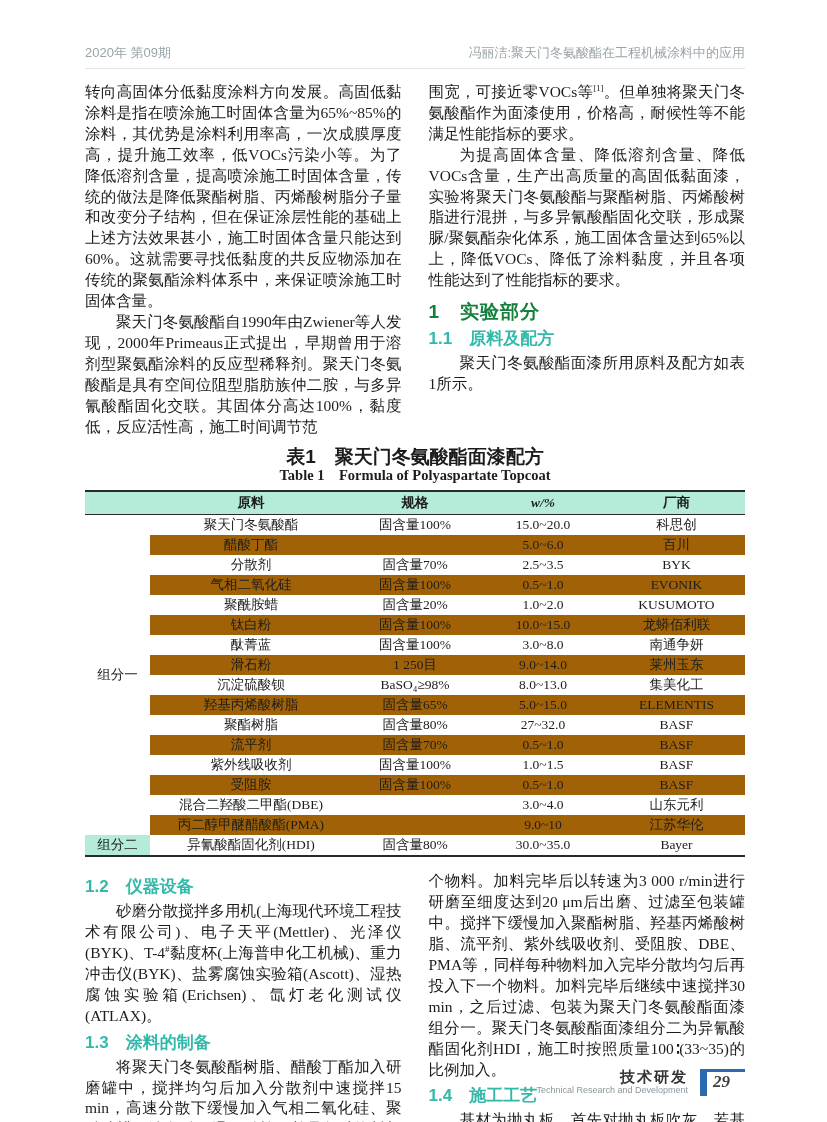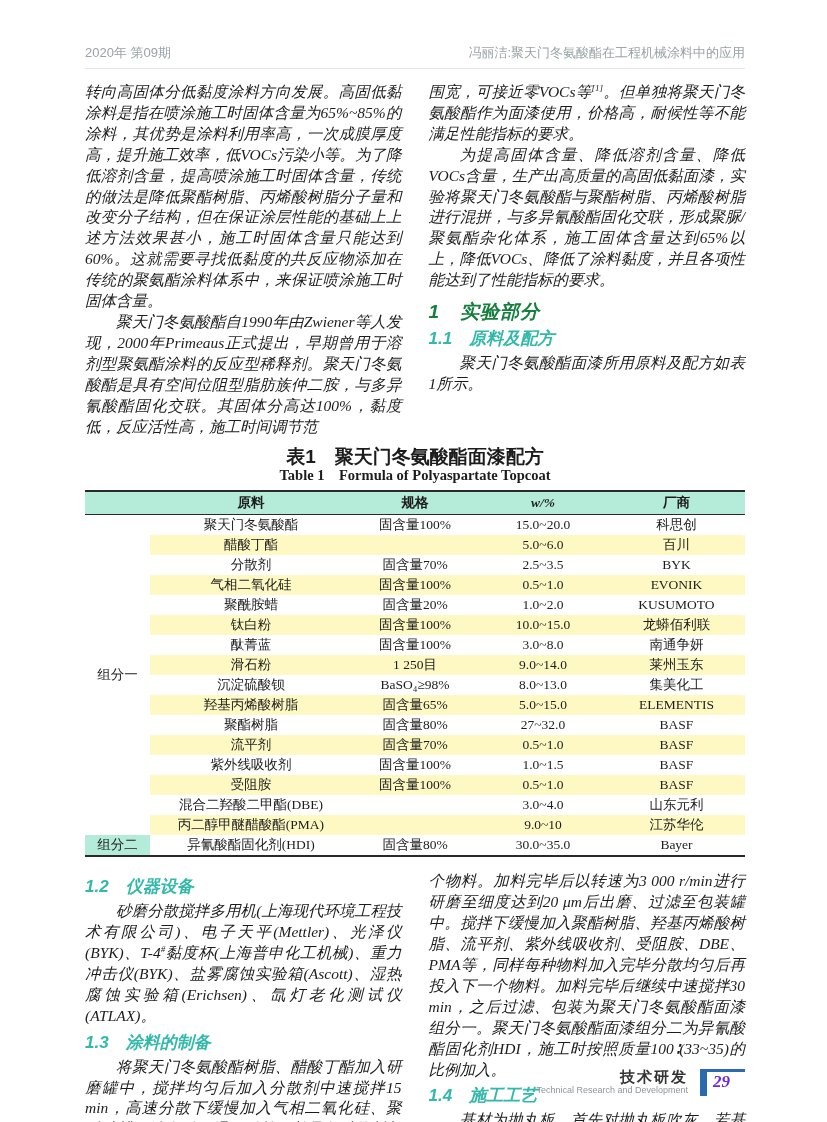--- a/index.html
+++ b/index.html
@@ -11,21 +11,21 @@
   
   .runhead{
     position:absolute;top:44px;left:85px;width:660px;
     display:flex;justify-content:space-between;align-items:flex-end;
     font-family:"Liberation Sans","DejaVu Sans",sans-serif;
     font-size:13px;color:#99a3a8;
     padding-bottom:6px;border-bottom:1px solid #e4e7e9;
   }
   
   .content{position:absolute;top:82px;left:85px;width:660px;}
-  .cols{display:flex;gap:27px;font-style:italic;}
+  .cols{display:flex;gap:27px;}
   .col{width:320px;font-size:15.5px;line-height:20.9px;text-align:justify;}
   p{margin:0;text-indent:2em;}
   p.ni{text-indent:0;}
   sup{font-size:9px;vertical-align:super;line-height:0;}
   .sec-h1{
     font-family:"Liberation Sans","DejaVu Sans",sans-serif;
     color:#15803d;font-size:19px;font-weight:bold;
     margin:11px 0 5px;letter-spacing:1px;
   }
   .sec-h2{
@@ -55,38 +55,38 @@
   table.paper col.c-supplier{width:137px;}
   table.paper th,table.paper td{
     height:20px;padding:0 3px;text-align:center;font-weight:normal;
     overflow:hidden;white-space:nowrap;
   }
   table.paper thead th{
     background:#b5ebd9;border-bottom:1px solid #2a2a2a;
     font-weight:bold;height:22px;
   }
   table.paper thead th.w-col{font-style:italic;}
-  tr.mint td{background:#fef9c3;}
+  tr.mint td{background:#a16207;}
   td.cell-material{text-align:left;padding-left:8px;}
   td.group-label{background:#ffffff;text-align:center;}
   td.group-label.mint{background:#b5ebd9;}
   
   .footer{
     position:absolute;right:82px;bottom:26px;
     display:flex;align-items:flex-start;gap:12px;
   }
   .footer-text{text-align:right;font-family:"Liberation Sans","DejaVu Sans",sans-serif;}
   .footer-zh{font-size:15px;font-weight:bold;color:#333;letter-spacing:2px;line-height:17px;}
   .footer-en{font-size:9px;color:#8d979c;line-height:11px;}
   .page-num-box{
     margin-top:1px;
     border-top:3px solid #2a6ab1;border-left:7px solid #2a6ab1;
     padding:0 4px 4px 6px;min-width:28px;
     font-family:"Liberation Serif","DejaVu Serif",serif;
-    font-style:italic;font-weight:bold;font-size:17px;color:#6d28d9;
+    font-style:italic;font-weight:bold;font-size:17px;color:#404040;
   }
 </style>
 </head>
 <body>
 
 <div class="runhead">
   <span>2020年  第09期</span>
   <span>冯丽洁:聚天门冬氨酸酯在工程机械涂料中的应用</span>
 </div>
 

